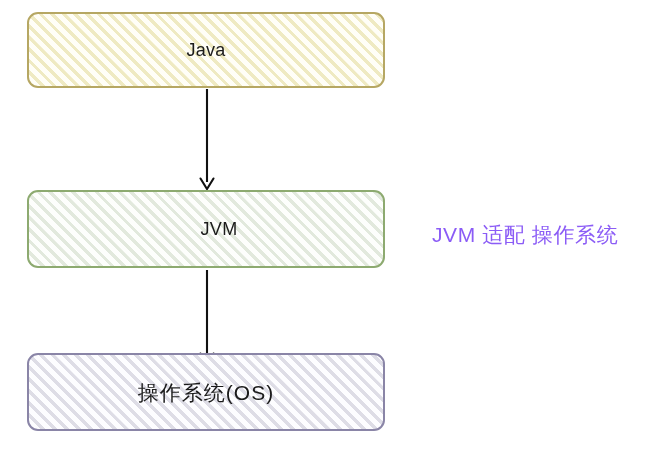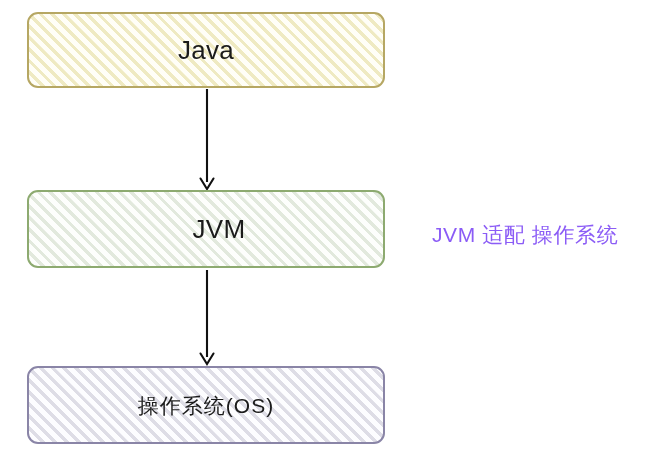--- a/index.html
+++ b/index.html
@@ -35,21 +35,21 @@
     border-width: 2.2px;
     display: flex;
     align-items: center;
     justify-content: center;
   }
 
   .node-label {
     position: relative;
     z-index: 2;
     color: #1b1b1b;
-    font-size: 26px;
+    font-size: 18px;
     line-height: 1;
     letter-spacing: 0.3px;
     white-space: nowrap;
   }
 
   .node-label.cjk {
     font-size: 21px;
     letter-spacing: 1px;
   }
 
@@ -79,21 +79,21 @@
       #e2e9dd 0px,
       #e2e9dd 3.2px,
       #fdfefc 3.4px,
       #fdfefc 8.2px
     );
     padding-left: 26px;
   }
 
   
   #node-os {
-    top: 366px;
+    top: 353px;
     height: 78px;
     border-color: #8a85a7;
     background-color: #fbfbfd;
     background-image: repeating-linear-gradient(
       45deg,
       #dedde6 0px,
       #dedde6 3.4px,
       #fdfdff 3.6px,
       #fdfdff 8.4px
     );

